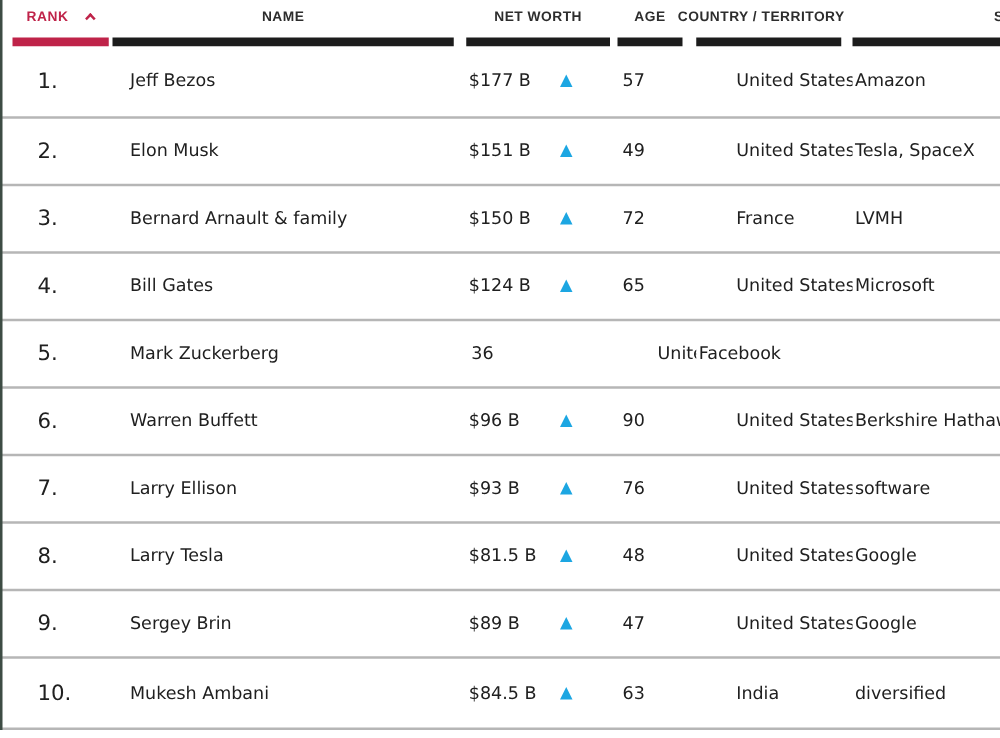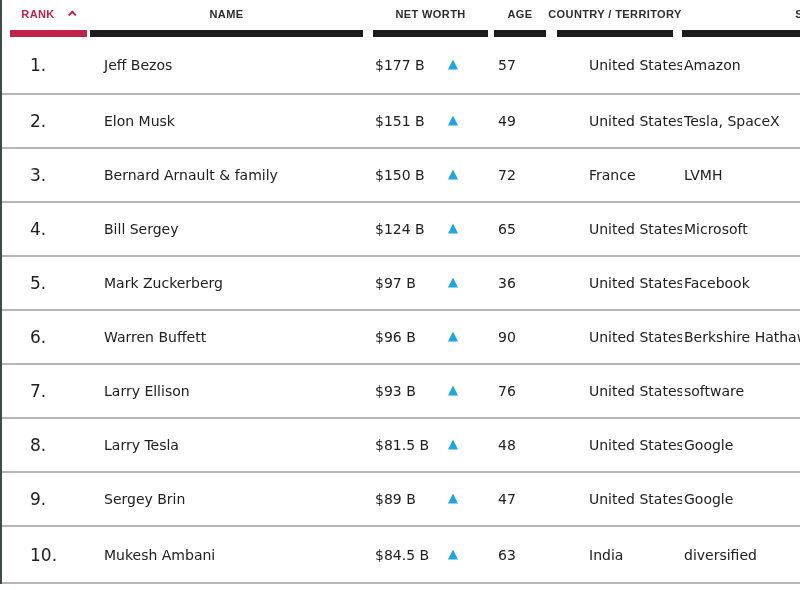--- a/index.html
+++ b/index.html
@@ -40,21 +40,21 @@
   .c-name   .hbar { left: 0;    right: 10px; }
   .c-worth  .hbar { left: 0;    right: 6px;  }
   .c-age    .hbar { left: 0;    right: 11px; }
   .c-country.hcol .hbar { left: 0; right: 9px; }
   .c-source .hbar { left: 0;    right: 0;    }
 
   .c-rank   .hlabel { left: 10px; width: 77px;  color: var(--red); }
   .c-name   .hlabel { width: 273px; }
   .c-worth  .hlabel { width: 115px; }
   .c-age    .hlabel { width: 52px;  }
-  .c-country .hlabel { width: 116px; }
+  .c-country .hlabel { width: 104px; }
   .c-source .hlabel { width: 276px; }
 
   .chevron-up {
     width: 6px; height: 6px; display: inline-block;
     border-left: 2px solid var(--red); border-top: 2px solid var(--red);
     transform: rotate(45deg) translateY(1px);
   }
 
   
   .row {
@@ -151,37 +151,33 @@
       <span>$150 B</span>
       <span class="up-triangle"></span>
     </div>
     <div class="cell cell-age">72</div>
     <div class="cell cell-country">France</div>
     <div class="cell cell-source">LVMH</div>
   </div>
 
   <div class="grid-row row">
     <div class="cell cell-rank">4.</div>
-    <div class="cell cell-name">Bill Sergey</div>
+    <div class="cell cell-name">Bill Gates</div>
     <div class="cell cell-worth">
       <span>$124 B</span>
       <span class="up-triangle"></span>
     </div>
     <div class="cell cell-age">65</div>
     <div class="cell cell-country">United States</div>
     <div class="cell cell-source">Microsoft</div>
   </div>
 
   <div class="grid-row row">
     <div class="cell cell-rank">5.</div>
     <div class="cell cell-name">Mark Zuckerberg</div>
-    <div class="cell cell-worth">
-      <span>$97 B</span>
-      <span class="up-triangle"></span>
-    </div>
     <div class="cell cell-age">36</div>
     <div class="cell cell-country">United States</div>
     <div class="cell cell-source">Facebook</div>
   </div>
 
   <div class="grid-row row">
     <div class="cell cell-rank">6.</div>
     <div class="cell cell-name">Warren Buffett</div>
     <div class="cell cell-worth">
       <span>$96 B</span>

